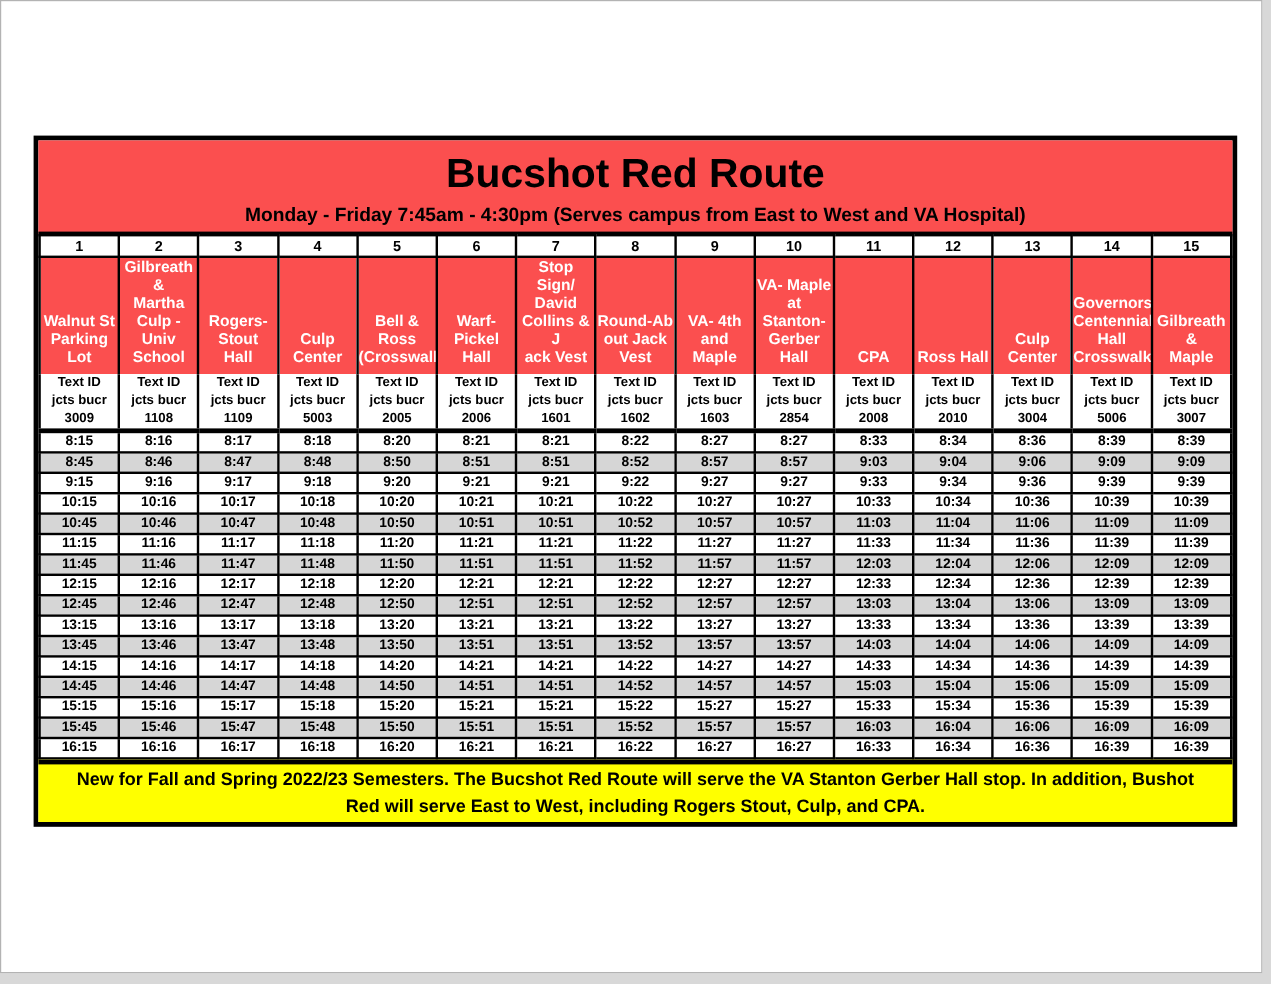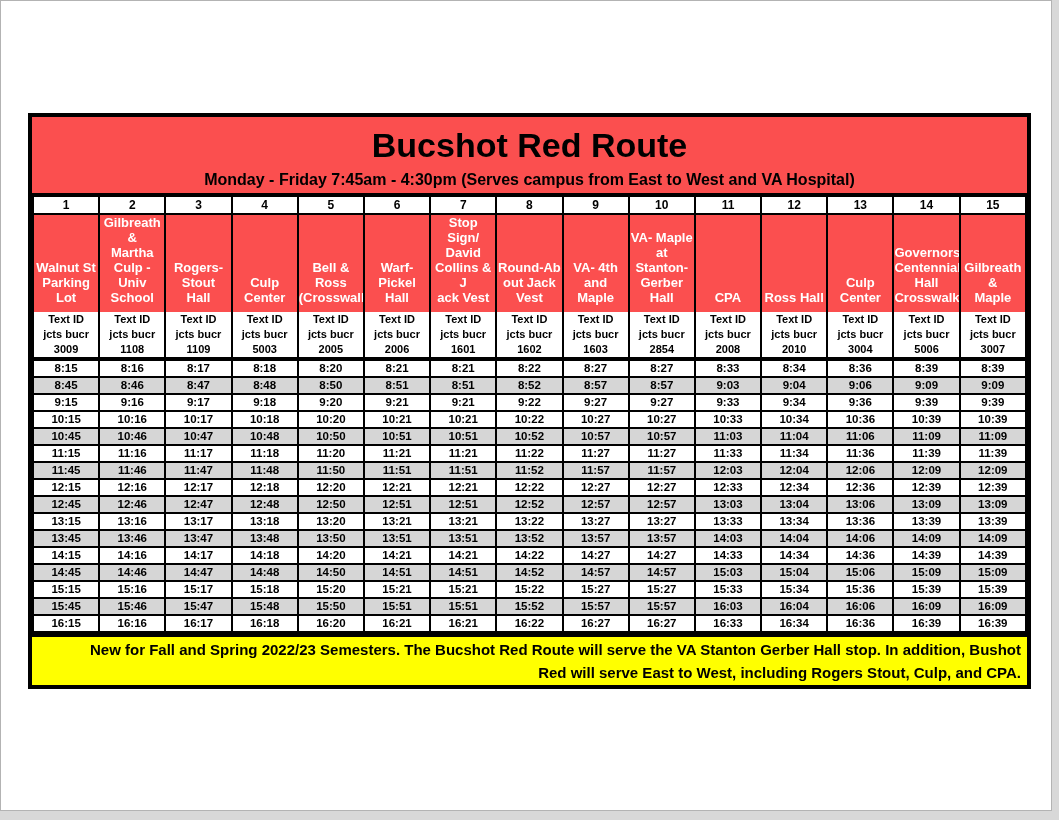--- a/index.html
+++ b/index.html
@@ -29,23 +29,23 @@
     line-height:15px; vertical-align:bottom; white-space:pre-line;
     padding-bottom:7px; border-bottom-style:hidden;
   }
   .id-cell {
     height:45px; background:#fff; font-size:11px; line-height:15px;
     vertical-align:top; border-top-style:hidden; border-bottom-width:4px;
   }
   .time-cell { height:15px; font-size:11.5px; line-height:15px; background:#fff; }
   tr.shade .time-cell { background:var(--gray); }
   .note {
-    background:var(--yellow); border-top:4px solid #000; text-align:right;
+    background:var(--yellow); border-top:4px solid #000; text-align:center;
     font-size:15px; font-weight:bold; color:#000; line-height:23px;
-    padding:1px 6px; white-space:pre-line;
+    padding:1px 22px; white-space:pre-line;
   }
 </style>
 </head>
 <body>
 
 <div class="page">
   <div class="table-frame">
     <div class="red-header">
       <div class="route-title">Bucshot Red Route</div>
       <div class="route-subtitle">Monday - Friday 7:45am - 4:30pm (Serves campus from East to West and VA Hospital)</div>

